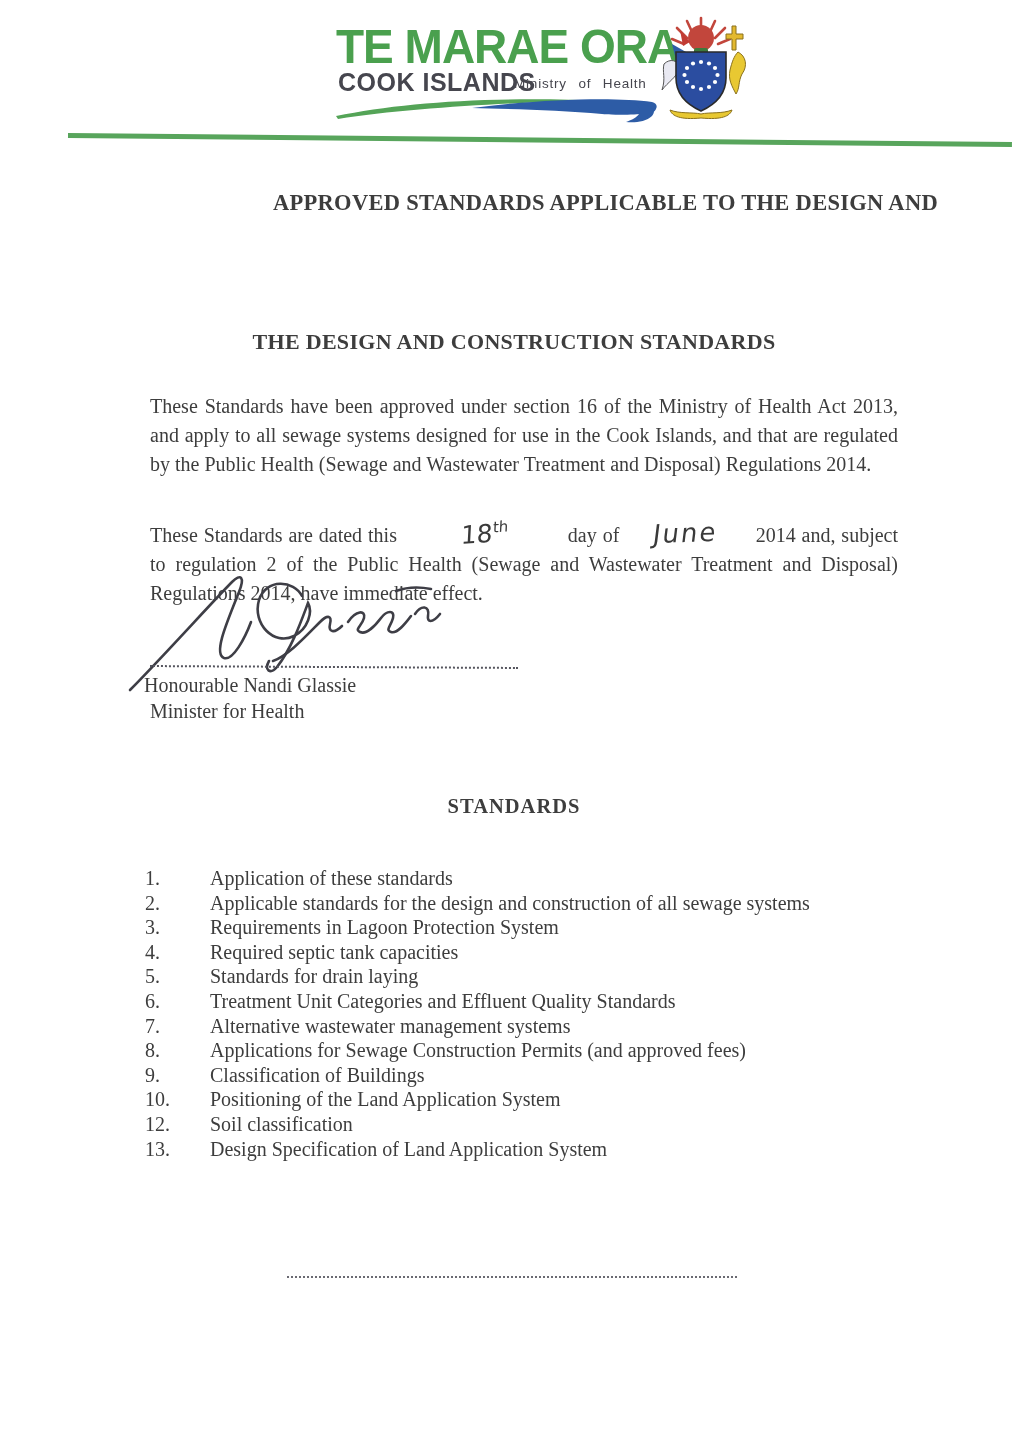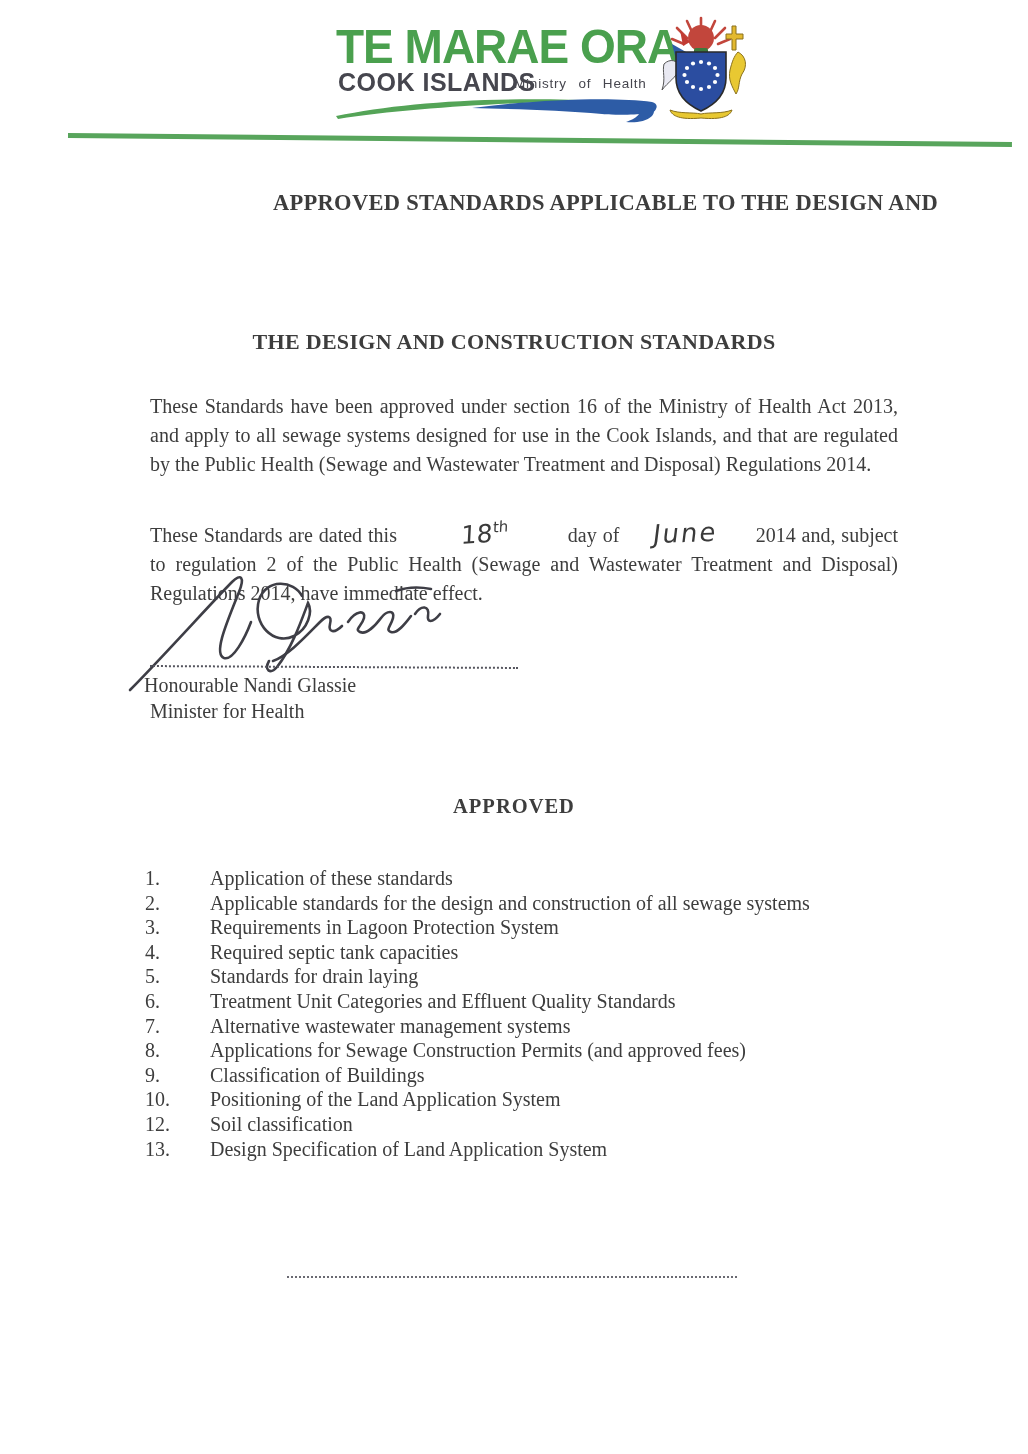--- a/index.html
+++ b/index.html
@@ -178,21 +178,21 @@
       <path d="M147,89 C162,84 181,63 194,50 C202,42 206,44 204,52 C202,60 208,62 216,54"></path>
       <path d="M222,50 C230,38 240,38 238,46 C236,54 228,57 234,60 C240,63 249,54 255,46 C261,38 269,38 267,46 C265,54 259,58 265,60 C271,62 279,52 285,44"></path>
       <path d="M289,42 C295,33 304,33 302,44 C301,50 306,52 314,42"></path>
       <path d="M270,19 C281,15 295,15 305,17"></path>
     </g>
   </svg>
   <div class="sig-dots"></div>
   <div class="sig-name">Honourable Nandi Glassie</div>
   <div class="sig-role">Minister for Health</div>
 
-  <div class="contents-heading">APPROVED</div>
+  <div class="contents-heading">STANDARDS</div>
 
   <div class="toc">
     <div class="toc-row">
       <span class="toc-num">1.</span>
       <span class="toc-label">Application of these standards</span>
     </div>
     <div class="toc-row">
       <span class="toc-num">2.</span>
       <span class="toc-label">Applicable standards for the design and construction of all sewage systems</span>
     </div>

